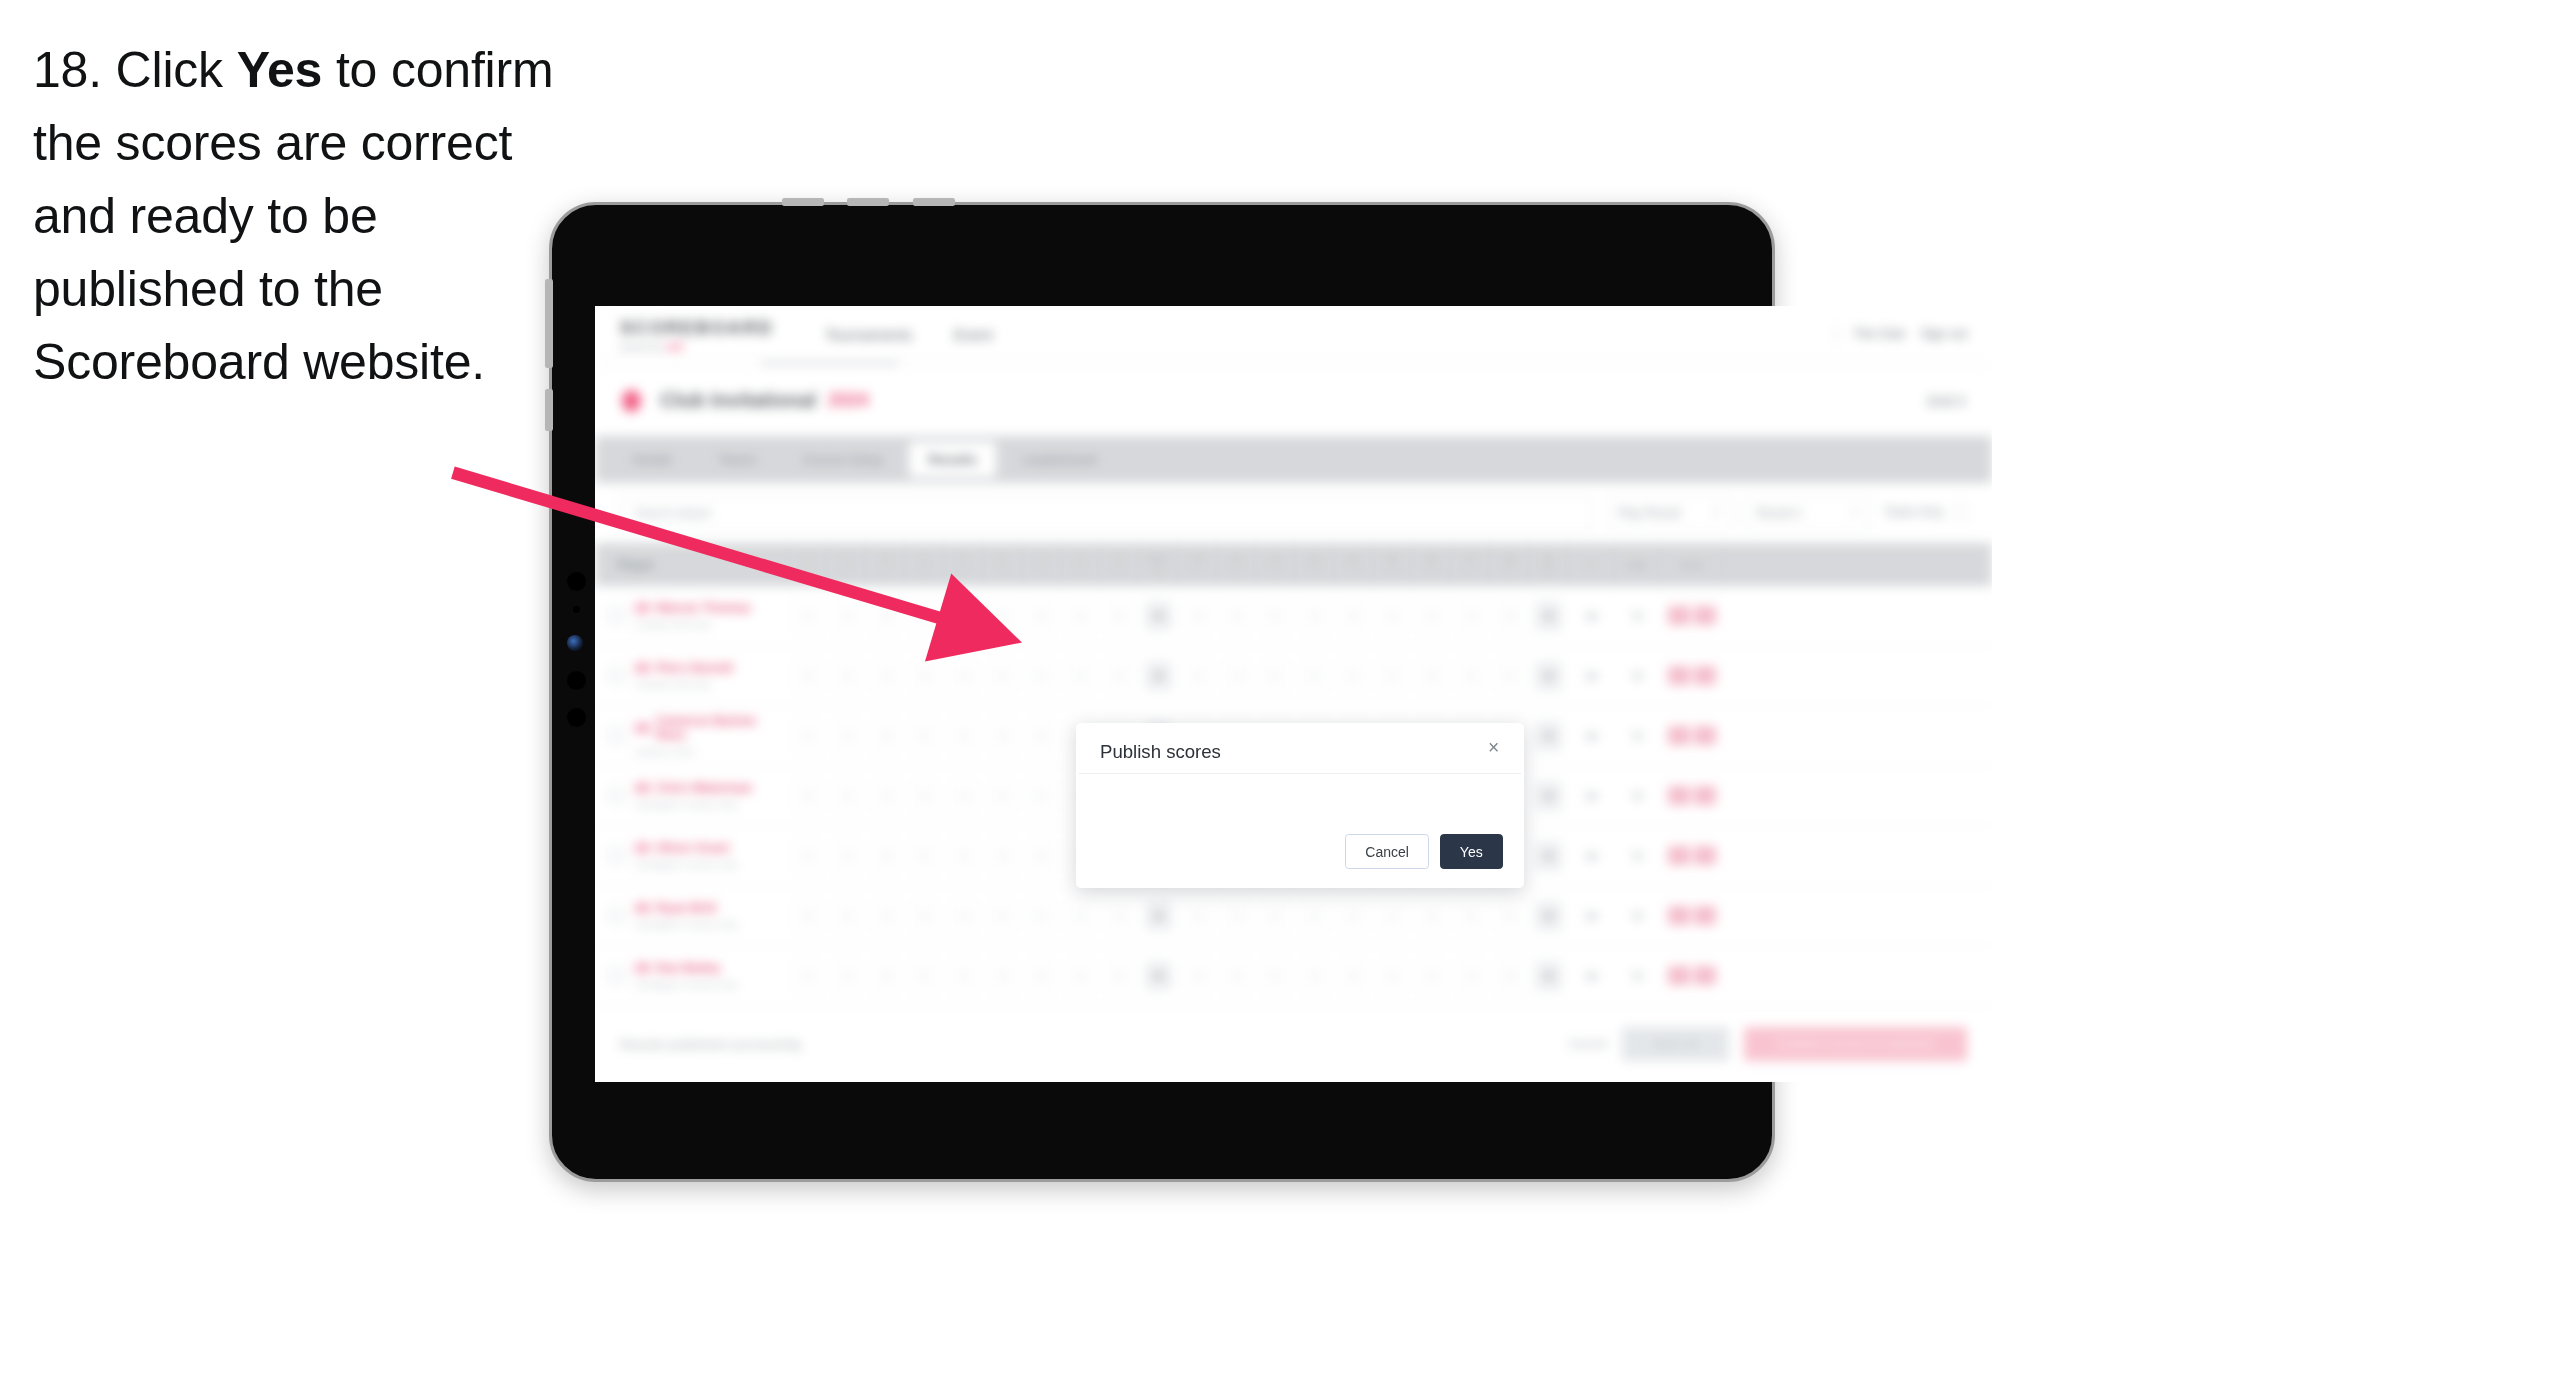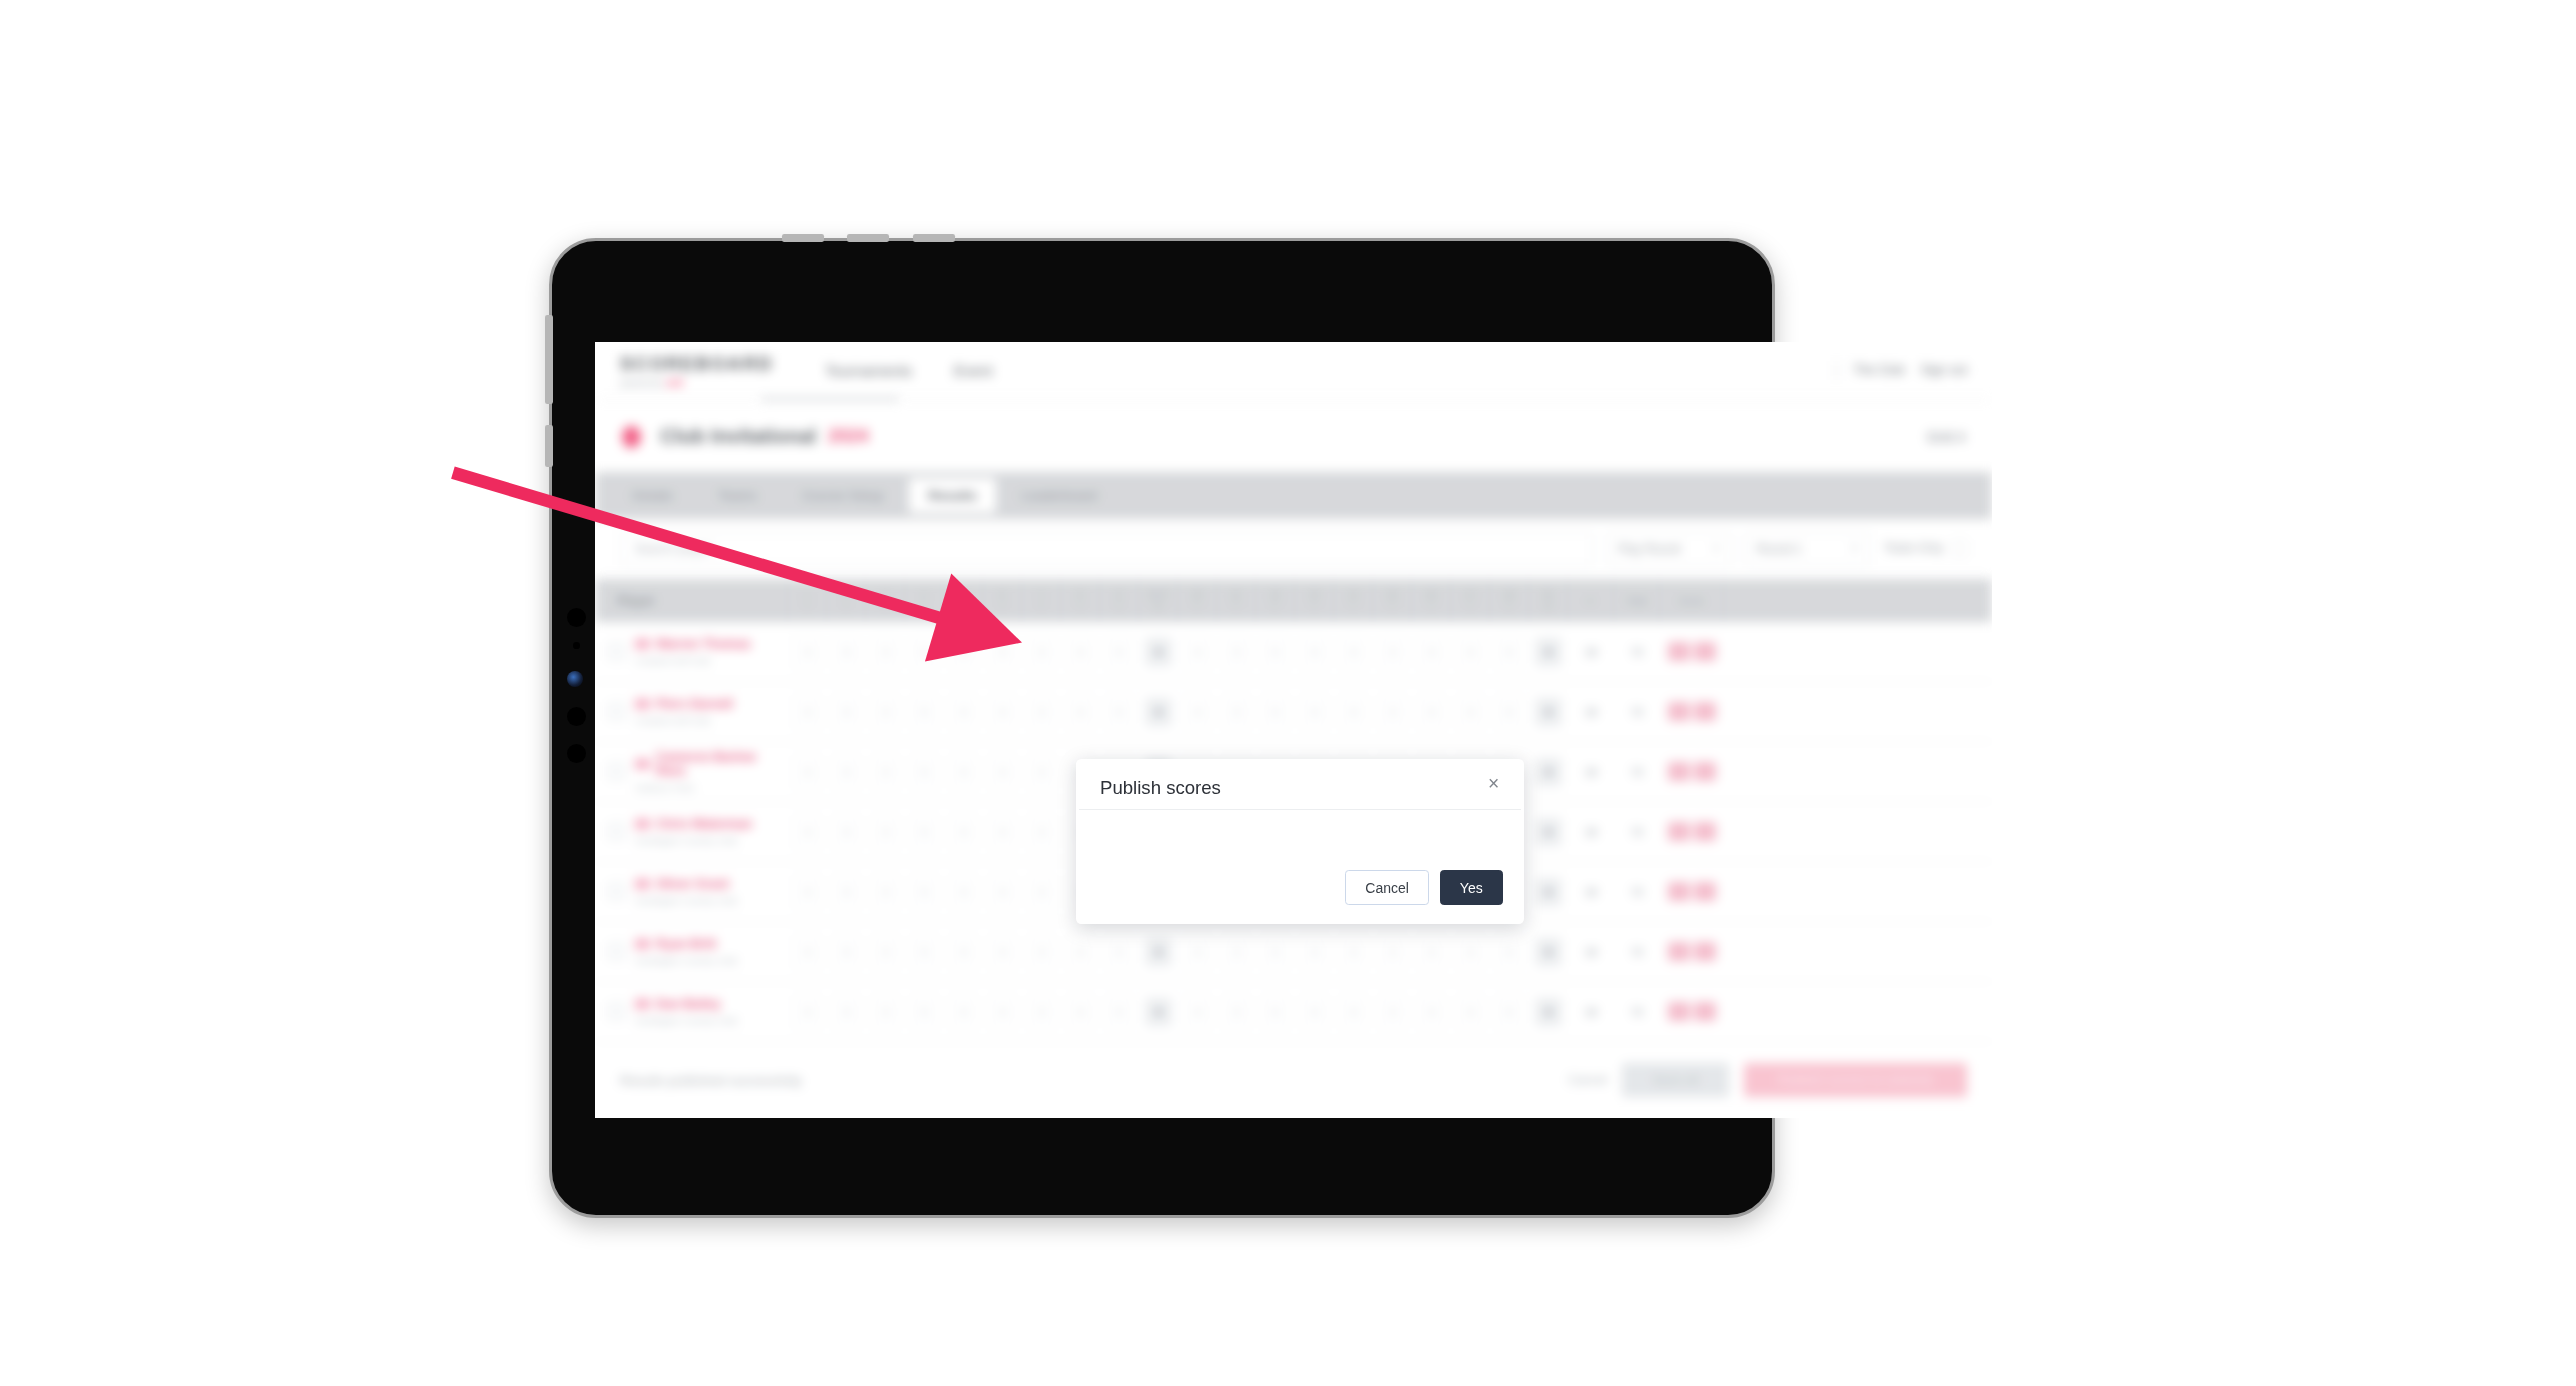--- a/index.html
+++ b/index.html
@@ -36,21 +36,20 @@
   #tablet {
     position: absolute;
     left: 549px;
     top: 202px;
     width: 1226px;
     height: 980px;
     background: #0a0a0a;
     border-radius: 47px;
     border: 3.7px solid #9c9c9c;
     box-shadow: 0 7.4px 25px rgba(0,0,0,0.22);
-    margin-top: 36px;
   }
 
   
   .rail {
     position: absolute;
     background: #b6b6b6;
     border-radius: 2.2px;
   }
   .rail.top-a { left: 230px; top: -6.7px; width: 42px; height: 7.4px; }
   .rail.top-b { left: 295px; top: -6.7px; width: 42px; height: 7.4px; }
@@ -283,20 +282,23 @@
     width: 2576px; height: 1386px;
     pointer-events: none;
     z-index: 60;
   }
 </style>
 </head>
 <body>
 
 <div id="stage">
 
+  <div id="caption">
+    <span>18. Click </span><span class="bold">Yes</span><span> to confirm the scores are correct and ready to be published to the Scoreboard website.</span>
+  </div>
 
   <div id="tablet">
     <div class="rail top-a"></div>
     <div class="rail top-b"></div>
     <div class="rail top-c"></div>
     <div class="rail left-a"></div>
     <div class="rail left-b"></div>
 
     <div class="sensor s1"></div>
     <div class="sensor s2"></div>

